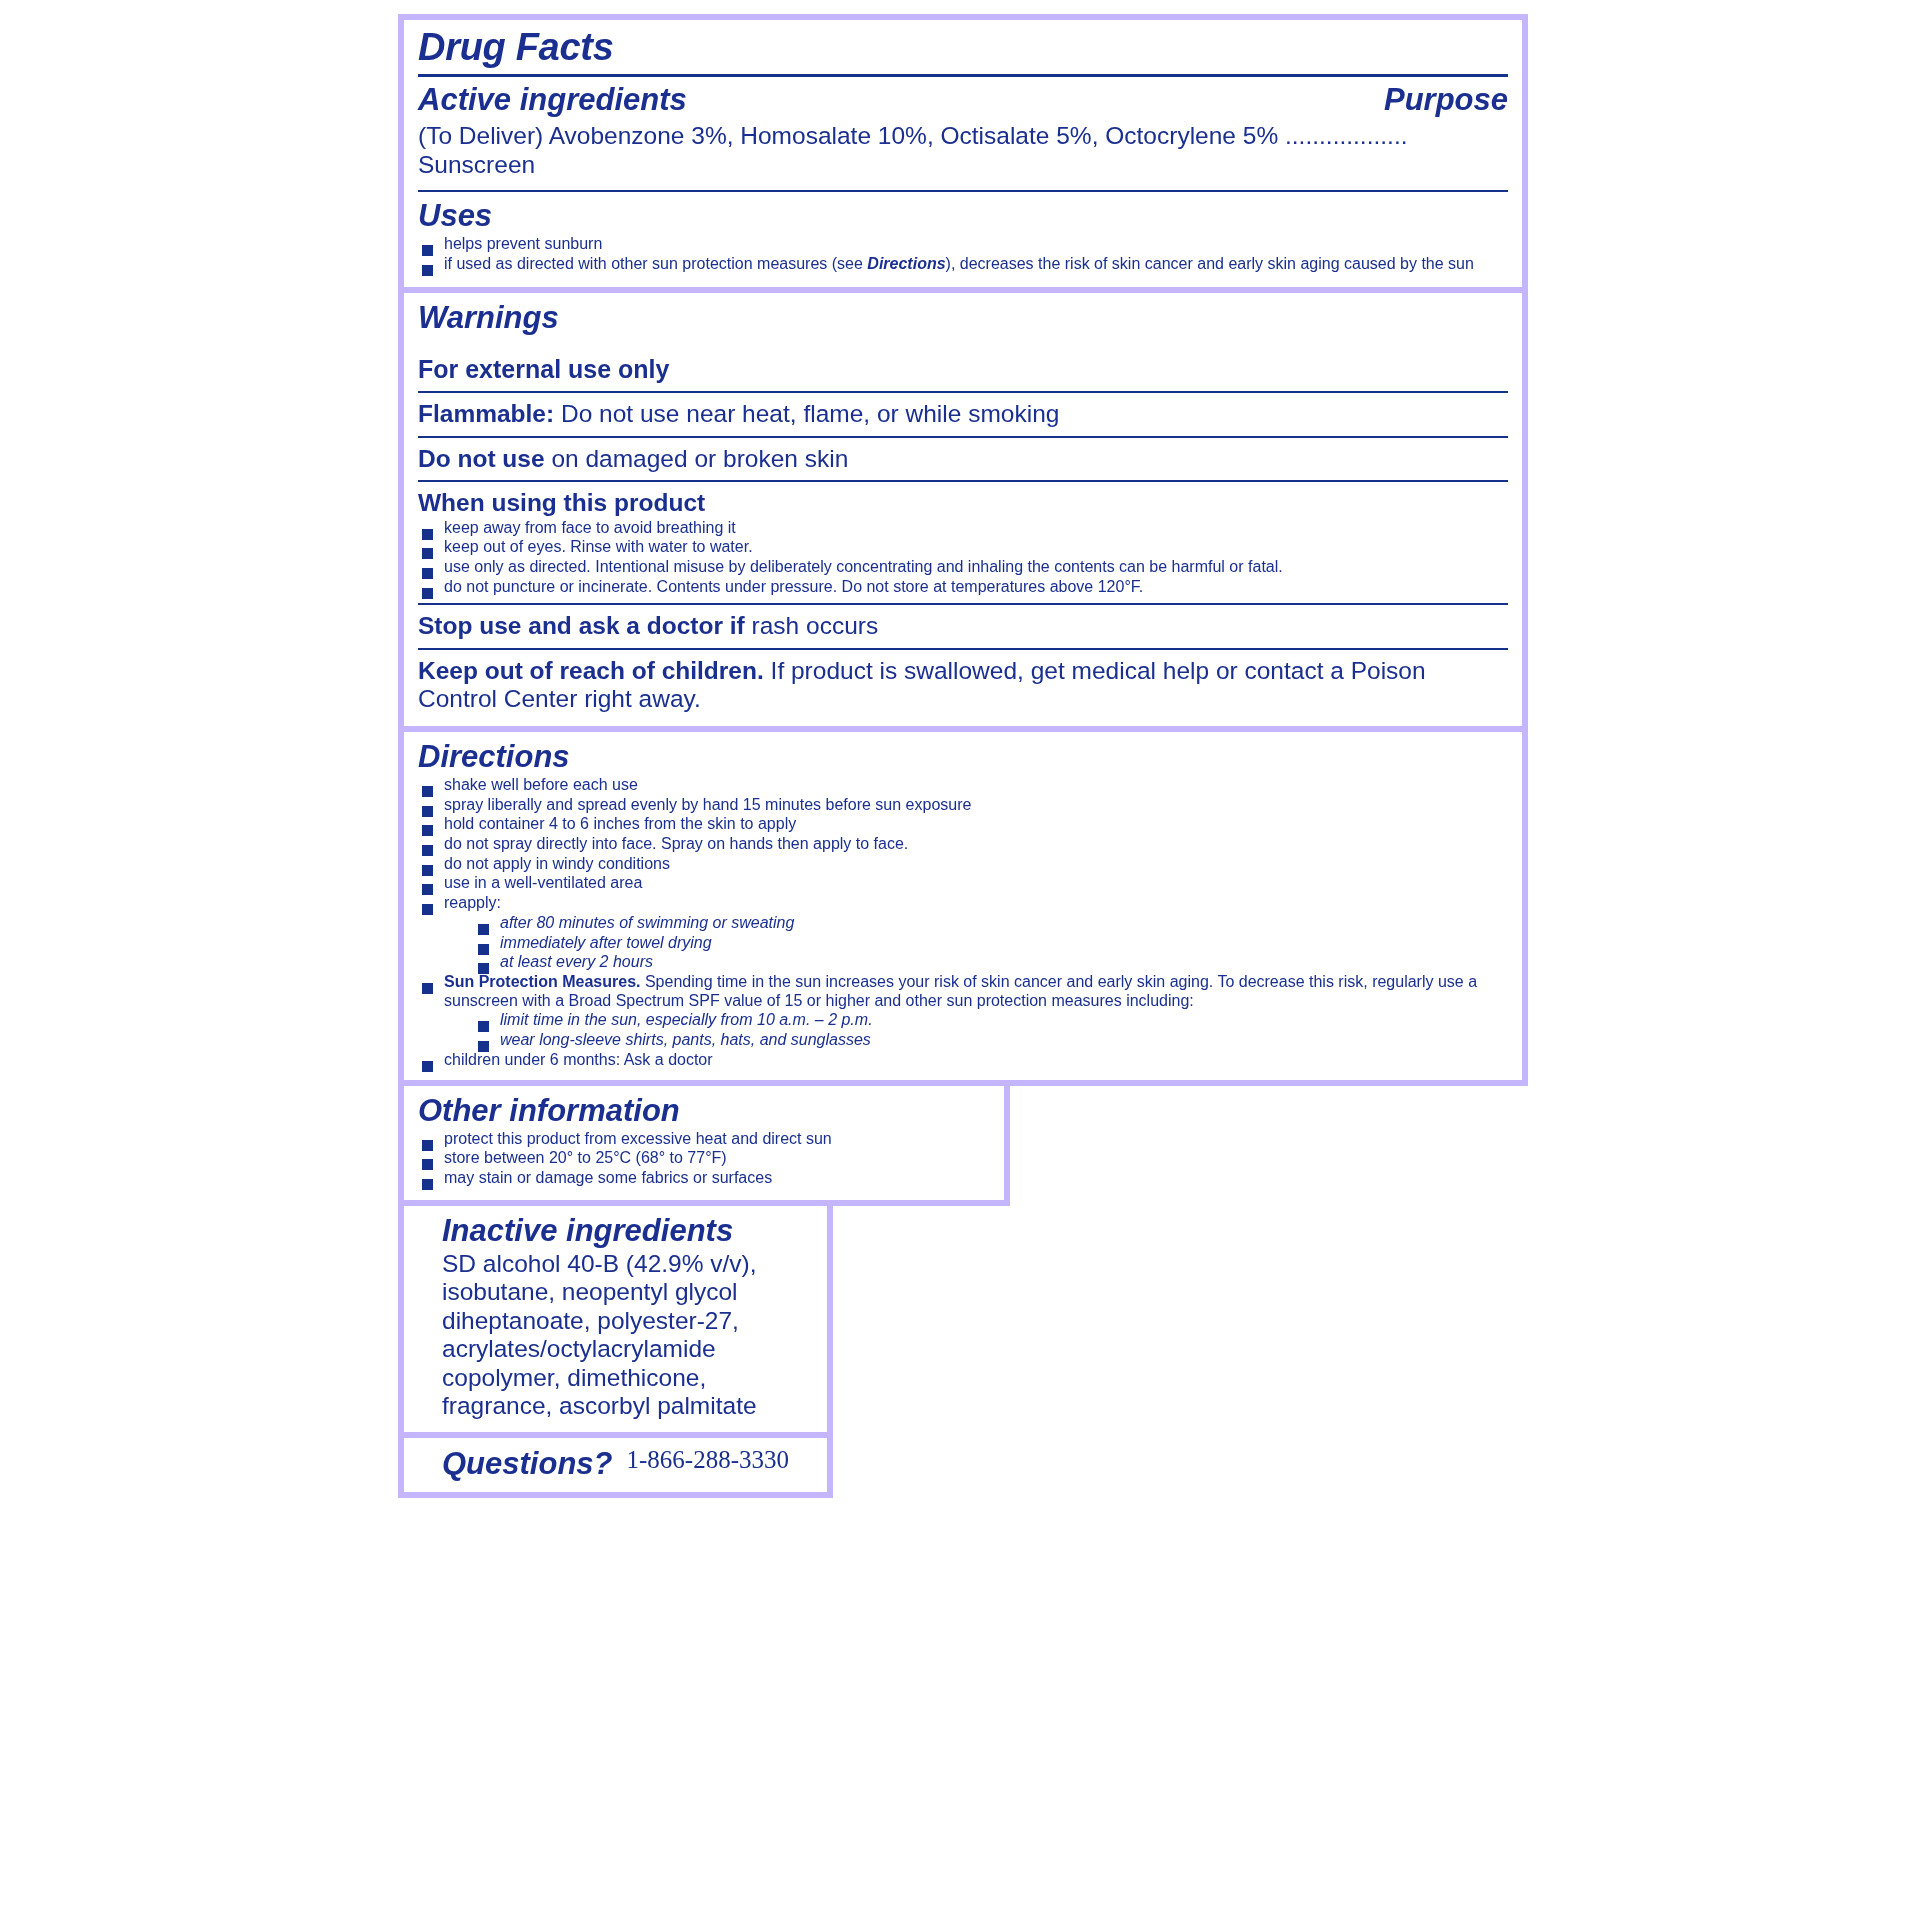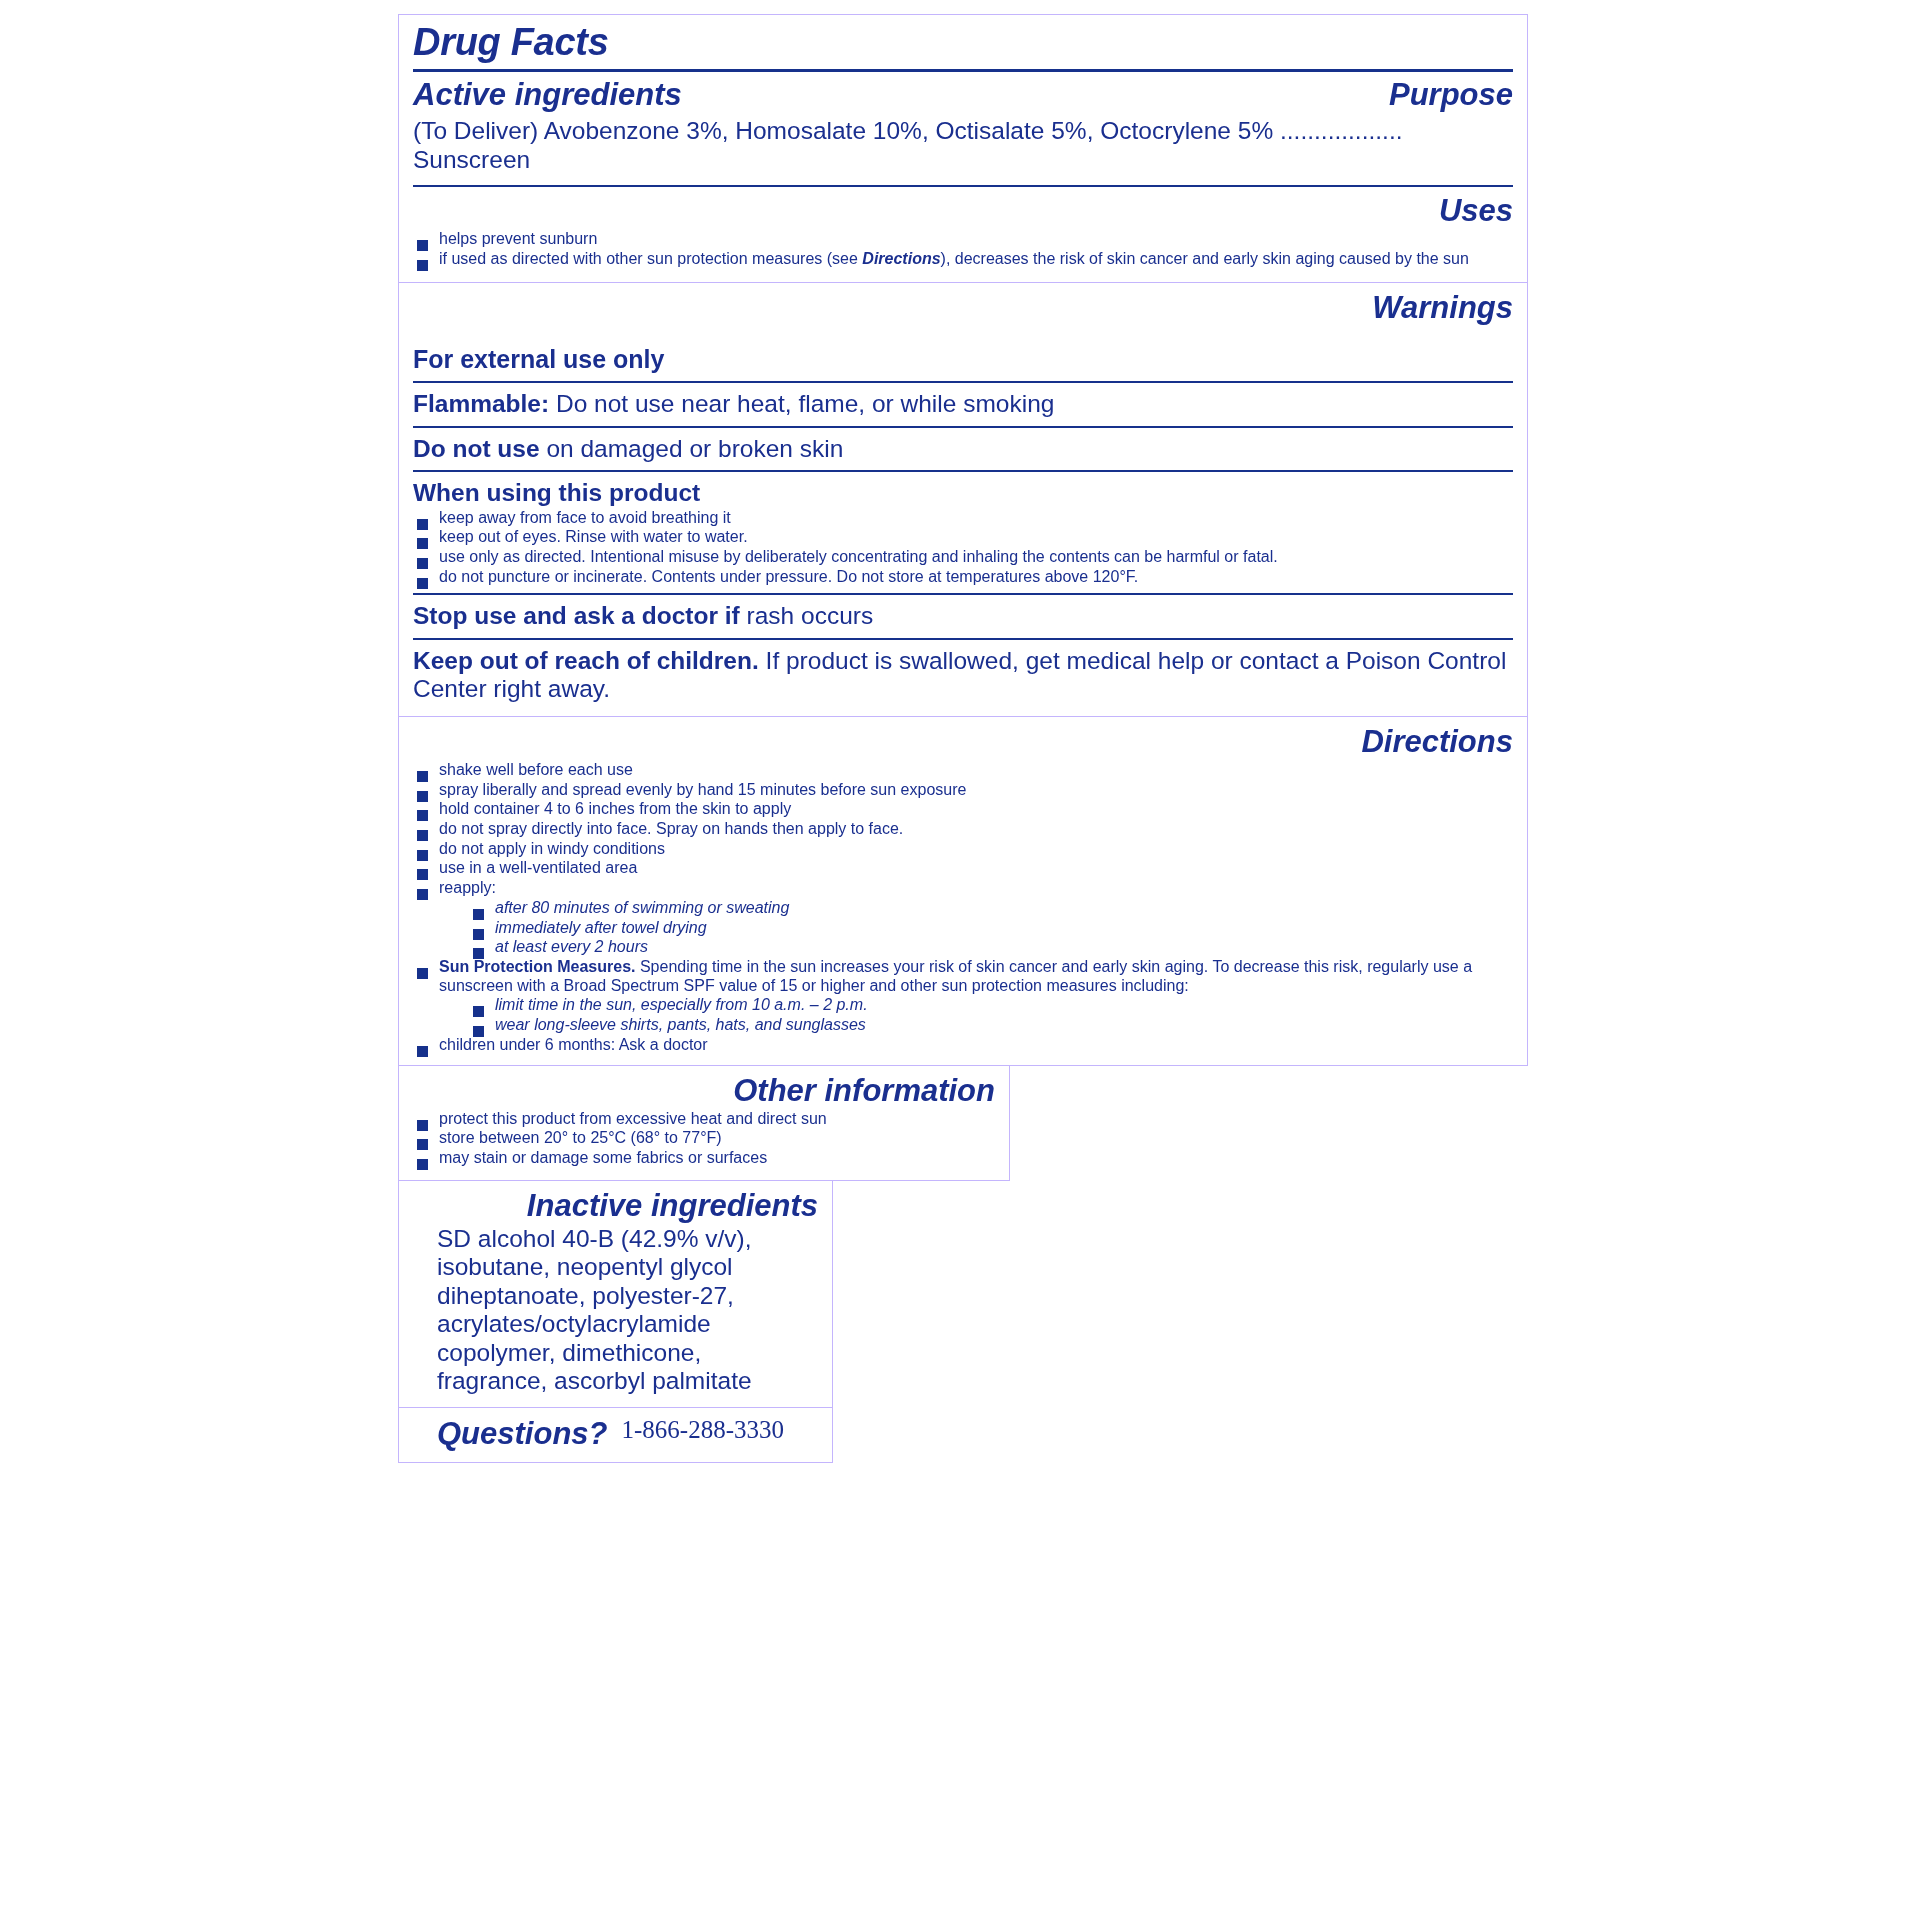--- a/index.html
+++ b/index.html
@@ -21,21 +21,21 @@
   }
   .panel {
     position: absolute;
     left: 398px;
     top: 14px;
     width: 1130px;
   }
 
   
   .box {
-    border: 1px solid #c4b5fd;
+    border: 6px solid #c4b5fd;
     box-sizing: border-box;
     padding: 6px 14px 12px 14px;
   }
   .box + .box { border-top: none; }
 
   .title-main {
     font-size: 38px;
     font-style: italic;
     font-weight: bold;
     letter-spacing: -0.3px;
@@ -50,21 +50,20 @@
     border-bottom: 2px solid #16318c;
     margin: 7px 0 7px 0;
   }
 
   .sect-head {
     font-size: 31px;
     font-style: italic;
     font-weight: bold;
     line-height: 1.1;
     margin-bottom: 2px;
-    text-align: right;
   }
   .row-head {
     display: flex;
     justify-content: space-between;
     align-items: baseline;
   }
 
   .body-text {
     font-size: 24.5px;
     line-height: 1.16;

